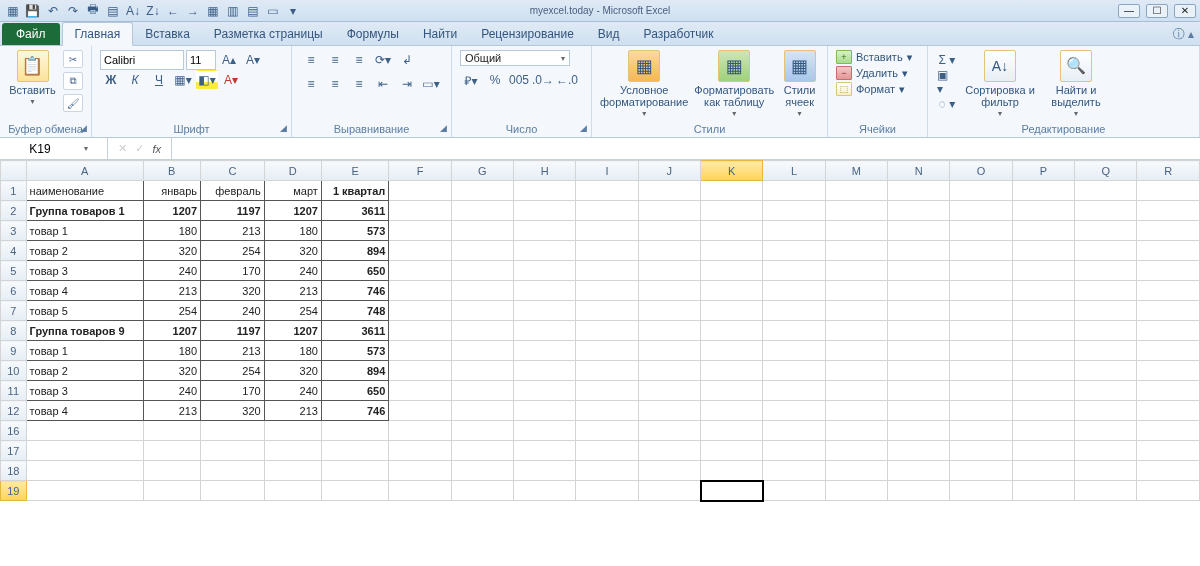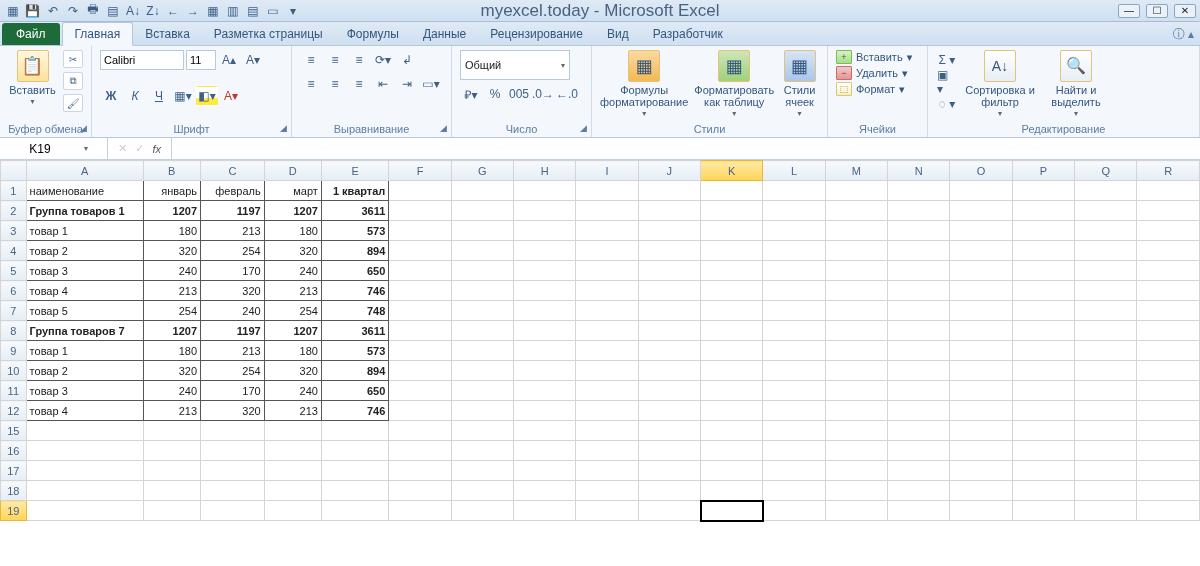--- a/index.html
+++ b/index.html
@@ -1,21 +1,21 @@
 <!DOCTYPE html>
 <html><head>
 <meta charset="utf-8">
 <style>
   * { box-sizing: border-box; margin: 0; padding: 0; font-family: "Segoe UI", Tahoma, sans-serif; }
   body { background: #fff; width: 1200px; height: 566px; overflow: hidden; font-size: 11px; color: #222; }
 
   
   .qat { height: 22px; background: linear-gradient(#dfeaf5,#cfe0f1); border-bottom:1px solid #a7bdd6; display:flex; align-items:center; padding:0 4px; position:relative; }
   .qat .qat-icon { width:18px; height:18px; margin-right:2px; display:flex; align-items:center; justify-content:center; font-size:12px; color:#3b5e87; cursor:pointer; }
-  .qat .title { position:absolute; left:50%; transform:translateX(-50%); font-size:17px; color:#4a6180; }
+  .qat .title { position:absolute; left:50%; transform:translateX(-50%); font-size:10px; color:#4a6180; }
   .qat .win-controls { position:absolute; right:4px; display:flex; gap:6px; }
   .qat .win-controls span { width:22px; height:14px; border:1px solid #8aa6c1; background:#eaf1f9; font-size:10px; text-align:center; line-height:12px; border-radius:2px; cursor:pointer; }
 
   
   .tabs { height:24px; background:linear-gradient(#dfeaf5,#cfe0f1); display:flex; align-items:flex-end; padding-left:2px; border-bottom:1px solid #b6c7dc; position:relative; }
   .tab { padding:4px 12px; font-size:12px; color:#34567e; cursor:pointer; }
   .tab.file { background:#1e6b3a; color:#fff; border-radius:3px 3px 0 0; margin-right:2px; padding:4px 14px; }
   .tab.active { background:#f4f8fc; border:1px solid #b6c7dc; border-bottom:1px solid #f4f8fc; border-radius:3px 3px 0 0; margin-bottom:-1px; }
   .tabs .help { position:absolute; right:6px; top:4px; color:#5b7da3; font-size:12px; cursor:pointer; }
 
@@ -32,21 +32,21 @@
 
   .minicol { display:flex; flex-direction:column; gap:4px; }
   .mini { width:20px; height:18px; border:1px solid #c8d6e6; background:#fff; font-size:10px; display:flex; align-items:center; justify-content:center; color:#43658c; cursor:pointer; border-radius:2px; }
 
   .font-row { display:flex; gap:2px; align-items:center; }
   select.fake, input.fake { height:20px; border:1px solid #b8c9dd; background:#fff; font-size:11px; padding:0 3px; }
   .font-name { width:84px; } .font-size { width:30px; }
 
   .iconbtn { width:22px; height:20px; border:1px solid transparent; display:inline-flex; align-items:center; justify-content:center; font-size:12px; color:#3e5f86; cursor:pointer; border-radius:2px; }
 
-  .sel { height:30px; border:1px solid #b8c9dd; background:#fff; font-size:11px; padding:0 4px; min-width:110px; display:flex; align-items:center; justify-content:space-between; cursor:pointer; }
+  .sel { height:16px; border:1px solid #b8c9dd; background:#fff; font-size:11px; padding:0 4px; min-width:110px; display:flex; align-items:center; justify-content:space-between; cursor:pointer; }
   .sel .dd { font-size:8px; color:#666; }
 
   .cellmenu { display:flex; flex-direction:column; gap:2px; }
   .cellmenu .row { display:flex; align-items:center; gap:4px; font-size:11px; color:#33567f; cursor:pointer; }
   .cellmenu .row .bx { width:16px; height:14px; background:linear-gradient(#d5f0c5,#a9dc8f); border:1px solid #7cbb52; border-radius:1px; font-size:9px; text-align:center; line-height:12px; color:#2f6b10; }
   .cellmenu .row.del .bx { background:linear-gradient(#f3c8c8,#e39696); border-color:#c96b6b; color:#7b1d1d; }
   .cellmenu .row.fmt .bx { background:linear-gradient(#fff,#f6efc2); border-color:#d7c873; color:#8a7a1c; }
 
   
   .fbar { height:22px; display:flex; border-bottom:1px solid #c5d1df; }
@@ -99,21 +99,21 @@
   <div class="title">myexcel.today  -  Microsoft Excel</div>
   <div class="win-controls">
     <span>—</span>
     <span>☐</span>
     <span>✕</span>
   </div>
 </div>
 
 <div class="tabs">
   <div class="tab file">Файл</div>
-  <div id="tabs-host" style="display: contents;"><div class="tab active">Главная</div><div class="tab">Вставка</div><div class="tab">Разметка страницы</div><div class="tab">Формулы</div><div class="tab">Данные</div><div class="tab">Рецензирование</div><div class="tab">Вид</div><div class="tab">Разработчик</div></div>
+  <div id="tabs-host" style="display: contents;"><div class="tab active">Главная</div><div class="tab">Вставка</div><div class="tab">Разметка страницы</div><div class="tab">Формулы</div><div class="tab">Найти</div><div class="tab">Рецензирование</div><div class="tab">Вид</div><div class="tab">Разработчик</div></div>
   <span class="help">ⓘ ▴</span>
 </div>
 
 <div class="ribbon">
 
   <div class="group" style="width:92px;">
     <div class="group-body">
       <div class="bigbtn">
         <div class="ico">
             <span>📋</span>
@@ -124,21 +124,21 @@
       <div class="minicol">
         <div class="mini">✂</div>
         <div class="mini">⧉</div>
         <div class="mini">🖌</div>
       </div>
     </div>
     <div class="group-label"><span>Буфер обмена</span><span class="launcher">◢</span></div>
   </div>
 
   <div class="group" style="width:200px;">
-    <div class="group-body" style="flex-direction:column; gap:16px;">
+    <div class="group-body" style="flex-direction:column; gap:0;">
       <div class="font-row">
         <input class="fake font-name" value="Calibri" style="">
         <input class="fake font-size" value="11" style="">
         <span class="iconbtn">A▴</span>
         <span class="iconbtn">A▾</span>
       </div>
       <div class="font-row">
         <span class="iconbtn" style="font-weight:bold;">Ж</span>
         <span class="iconbtn" style="font-style:italic;">К</span>
         <span class="iconbtn" style="text-decoration:underline;">Ч</span>
@@ -185,21 +185,21 @@
         <span class="iconbtn">←.0</span>
       </div>
     </div>
     <div class="group-label"><span>Число</span><span class="launcher">◢</span></div>
   </div>
 
   <div class="group" style="width:236px;">
     <div class="group-body">
       <div class="bigbtn" style="width:90px;">
         <div class="ico" style="background:linear-gradient(#fcd9a0,#f5b853);">▦</div>
-        <span>Формулы форматирование</span>
+        <span>Условное форматирование</span>
           <span class="caret">▾</span>
       </div>
       <div class="bigbtn" style="width:86px;">
         <div class="ico" style="background:linear-gradient(#cfe5b8,#9fd17a);">▦</div>
         <span>Форматировать как таблицу</span>
           <span class="caret">▾</span>
       </div>
       <div class="bigbtn" style="width:50px;">
         <div class="ico" style="background:linear-gradient(#d6e4f5,#a9c6ea);">▦</div>
         <span>Стили ячеек</span>
@@ -444,21 +444,21 @@
           <td></td>
           <td></td>
           <td></td>
           <td></td>
           <td></td>
           <td></td>
           <td></td>
         </tr>
         <tr>
           <th>8</th>
-          <td class="blackb txt b">Группа товаров 7</td>
+          <td class="blackb txt b">Группа товаров 9</td>
           <td class="blackb num b">1207</td>
           <td class="blackb num b">1197</td>
           <td class="blackb num b">1207</td>
           <td class="blackb num b">3611</td>
           <td></td>
           <td></td>
           <td></td>
           <td></td>
           <td></td>
           <td></td>
@@ -548,41 +548,20 @@
           <td></td>
           <td></td>
           <td></td>
           <td></td>
           <td></td>
           <td></td>
           <td></td>
           <td></td>
         </tr>
         <tr>
-          <th>15</th>
-          <td></td>
-          <td></td>
-          <td></td>
-          <td></td>
-          <td></td>
-          <td></td>
-          <td></td>
-          <td></td>
-          <td></td>
-          <td></td>
-          <td></td>
-          <td></td>
-          <td></td>
-          <td></td>
-          <td></td>
-          <td></td>
-          <td></td>
-          <td></td>
-        </tr>
-        <tr>
           <th>16</th>
           <td></td>
           <td></td>
           <td></td>
           <td></td>
           <td></td>
           <td></td>
           <td></td>
           <td></td>
           <td></td>

